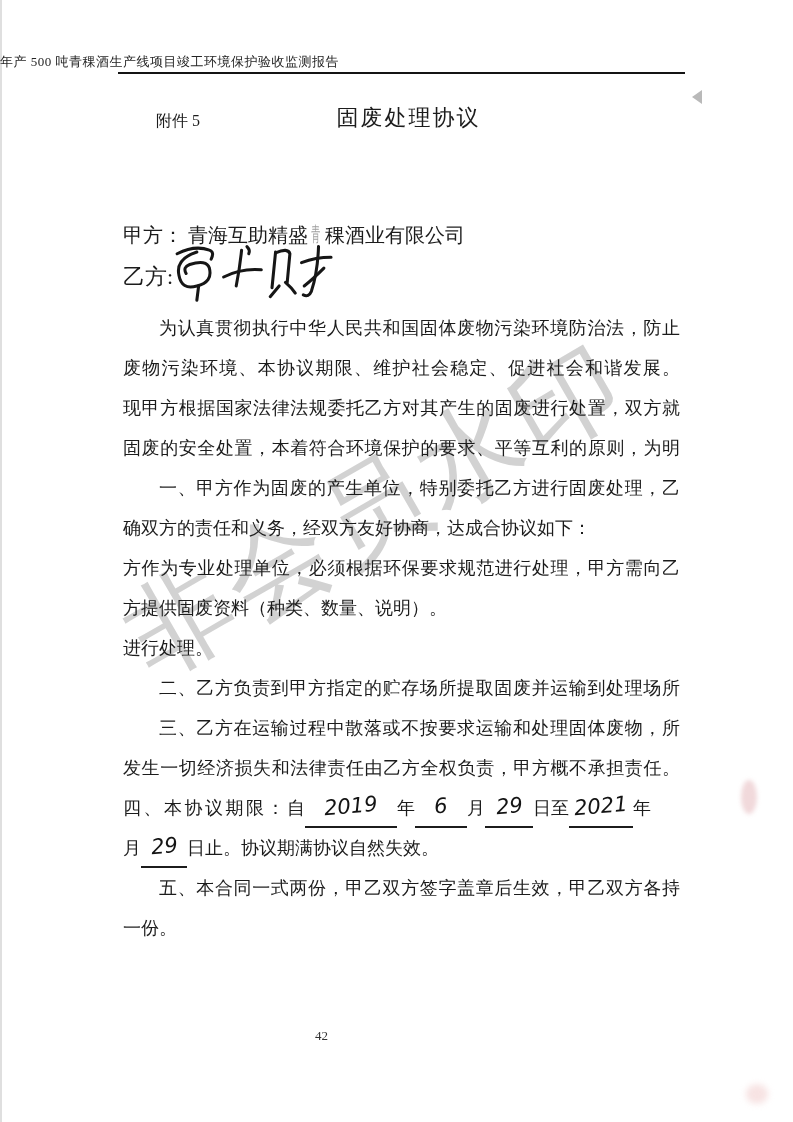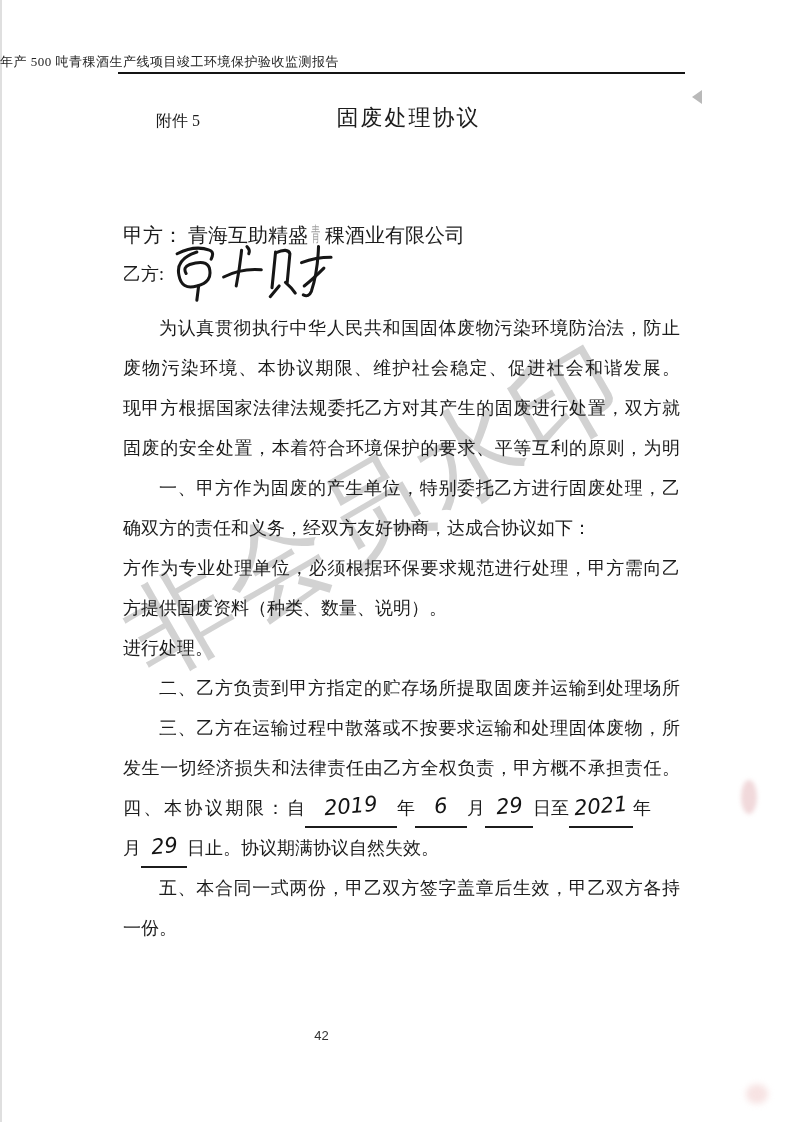--- a/index.html
+++ b/index.html
@@ -12,38 +12,38 @@
   
   .header{position:absolute;top:53px;left:0;width:793px;text-align:left;
           font-size:13px;letter-spacing:.5px;color:#242424;z-index:1;}
   .rule{position:absolute;top:72px;left:118px;width:567px;height:2px;background:#141414;z-index:1;}
   .attachment{position:absolute;top:111px;left:124px;font-size:16px;z-index:1;margin-left:32px;}
   .title{position:absolute;top:103px;left:130px;width:557px;text-align:center;
          font-size:22px;letter-spacing:2px;z-index:1;}
   
   .party-a{position:absolute;top:222px;left:123px;font-size:20px;z-index:1;}
   .faint{display:inline-block;opacity:.45;transform:scaleX(.45) translateY(-1px);width:12px;margin-right:5px;}
-  .party-b{position:absolute;top:262px;left:123px;font-size:18px;z-index:1;}
+  .party-b{position:absolute;top:262px;left:123px;font-size:22px;z-index:1;}
   .sig{position:absolute;top:240px;left:170px;z-index:1;}
   .sig path{fill:none;stroke:#161616;stroke-width:3.4;stroke-linecap:round;stroke-linejoin:round;}
   
   .flow{position:absolute;top:308px;left:123px;width:557px;font-size:18px;z-index:1;}
   .line{height:40px;line-height:40px;white-space:nowrap;}
   .line.full{white-space:normal;text-align:justify;text-align-last:justify;}
   .line.indent{text-indent:2em;}
   
   .blank{display:inline-block;border-bottom:2px solid #1c1c1c;text-align:center;
          height:36px;line-height:32px;vertical-align:bottom;}
   .b1{width:92px}.b2{width:52px}.b3{width:48px}.b4{width:64px}.b5{width:46px}
   .hw{font-family:"DejaVu Sans",sans-serif;font-style:italic;font-size:21px;
       display:inline-block;transform:rotate(-5deg);color:#141414;}
   .c4prefix{letter-spacing:2.5px;}
   
   .pagenum{position:absolute;top:1028px;left:0;width:643px;text-align:center;
-           font-size:13px;font-family:Liberation Sans, sans-serif;color:#333;z-index:1;}
+           font-size:13px;font-family:Liberation Serif, serif;color:#333;z-index:1;}
   
   .edge-left{position:absolute;left:0;top:0;width:2px;height:1122px;background:rgba(110,110,110,.22);z-index:2;}
   .mark-gray{position:absolute;left:692px;top:90px;width:10px;height:14px;background:#b9b9b9;
              clip-path:polygon(100% 0,100% 100%,0 50%);z-index:2;}
   .smudge1{position:absolute;left:741px;top:780px;width:16px;height:34px;border-radius:50%;
            background:rgba(225,170,175,.45);filter:blur(2px);z-index:2;}
   .smudge2{position:absolute;left:746px;top:1084px;width:22px;height:20px;border-radius:50%;
            background:rgba(235,185,185,.4);filter:blur(3px);z-index:2;}
 </style>
 </head>

